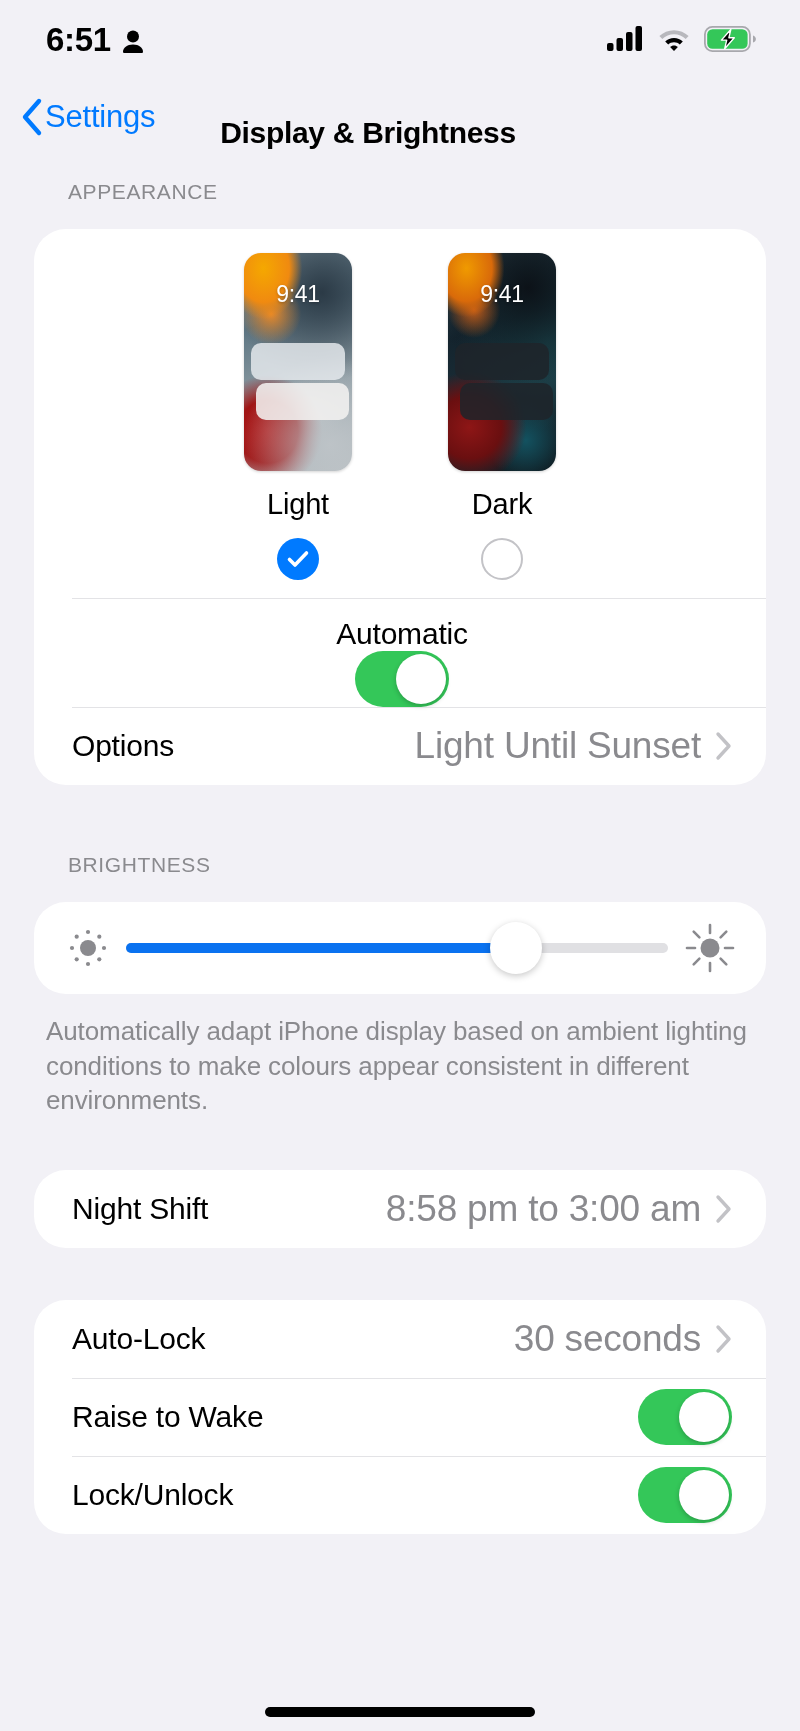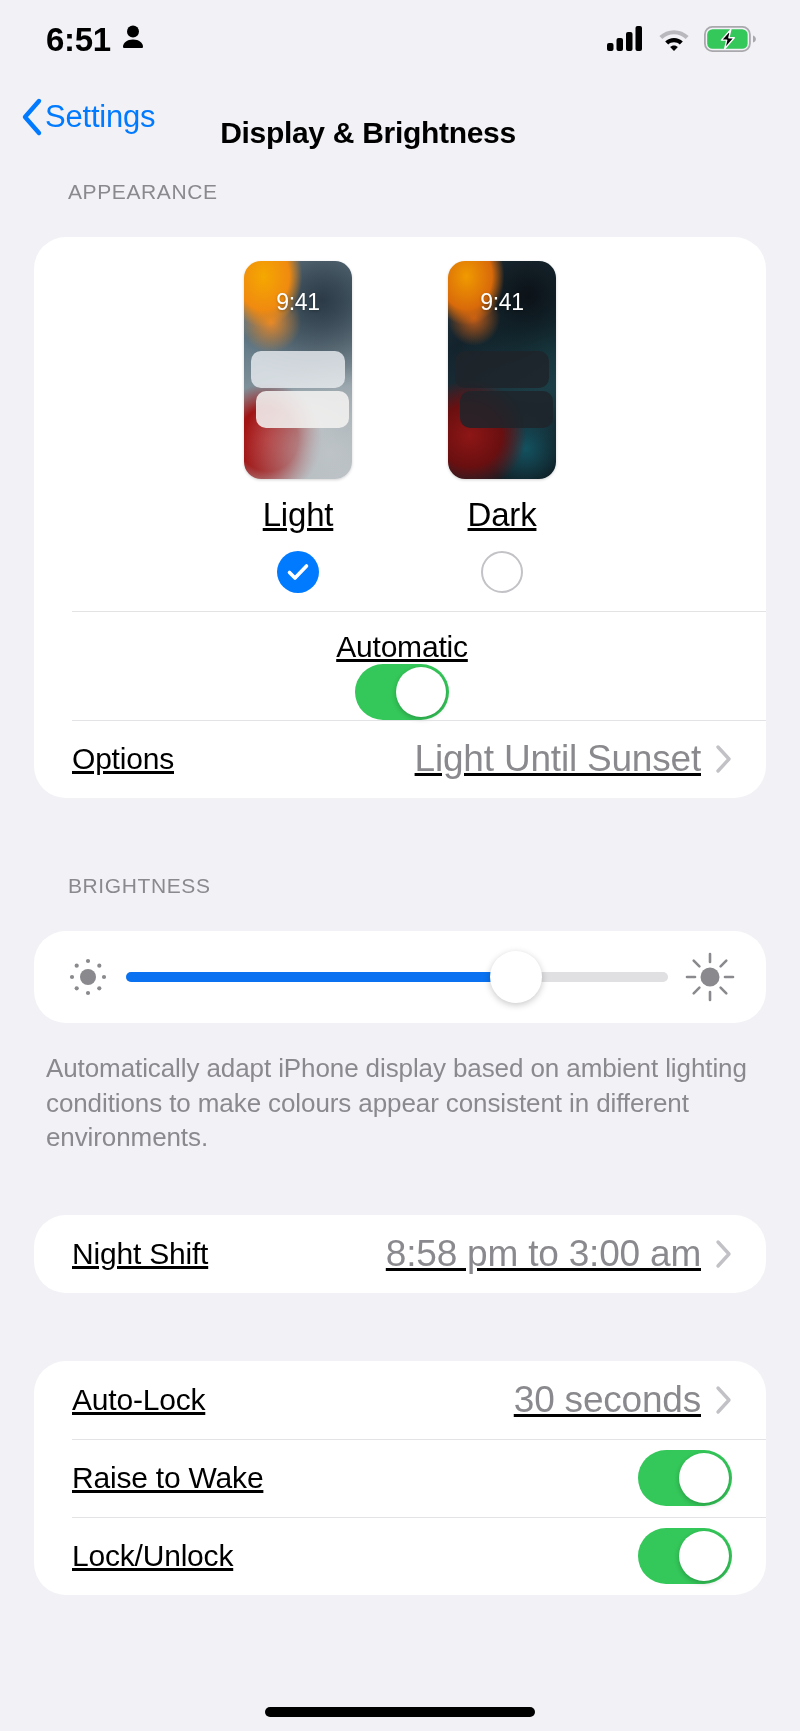--- a/index.html
+++ b/index.html
@@ -11,21 +11,21 @@
     overflow:hidden;
   }
   .screen { position:relative; width:800px; height:1731px; background:#f2f1f6; }
 
   
   .statusbar {
     position:absolute; top:0; left:0; width:800px; height:78px;
     display:flex; align-items:center; justify-content:space-between;
     padding:0 44px 0 46px;
   }
-  .sb-left { display:flex; align-items:flex-start; gap:9px; }
+  .sb-left { display:flex; align-items:flex-end; gap:9px; }
   .sb-time { font-size:33px; font-weight:600; color:#000; letter-spacing:-0.3px; line-height:1; }
   .person-icon { display:block; }
   .sb-right { display:flex; align-items:center; gap:13px; }
 
   
   .navbar {
     position:absolute; top:86px; left:0; width:800px; height:62px;
   }
   .nav-back {
     position:absolute; left:20px; top:0; height:62px;
@@ -40,21 +40,21 @@
   }
 
   
   .sec-header {
     padding:0 0 25px 68px;
     font-size:21px; color:#8a8a8e; letter-spacing:0.6px;
   }
 
   
   .card {
-    margin:8px 34px; background:#fff; border-radius:32px; overflow:hidden;text-decoration:underline;
+    margin:0 34px; background:#fff; border-radius:32px; overflow:hidden;
   }
   .row {
     position:relative; display:flex; align-items:center;
     min-height:78px; padding:0 34px 0 38px;
   }
   .row + .row::before {
     content:""; position:absolute; left:38px; right:0; top:0; height:1px;
     background:#e3e3e6;
   }
   .row-label { font-size:30px; color:#000; letter-spacing:-0.2px; flex:1; }
@@ -110,21 +110,21 @@
   .notif {
     position:absolute; left:7px; width:94px; height:37px; border-radius:10px;
   }
   .wp-light .notif { background:rgba(232,236,239,0.82); }
   .wp-dark  .notif { background:rgba(30,36,42,0.86); }
   .notif.n1 { top:90px; }
   .notif.n2 { top:130px; left:12px; width:93px; }
   .wp-light .notif.n2 { background:rgba(243,241,240,0.88); }
 
   .appearance-label {
-    margin-top:17px; font-size:33px; color:#000; letter-spacing:-0.2px;
+    margin-top:17px; font-size:29px; color:#000; letter-spacing:-0.2px;
   }
   .radio {
     margin-top:17px; width:42px; height:42px; border-radius:50%;
     display:flex; align-items:center; justify-content:center;
   }
   .radio.on  { background:#007aff; }
   .radio.off { border:2px solid #c3c3c7; background:transparent; }
   .appearance-sep { height:1px; background:#e3e3e6; margin:18px 0 0 38px; }
 
   

